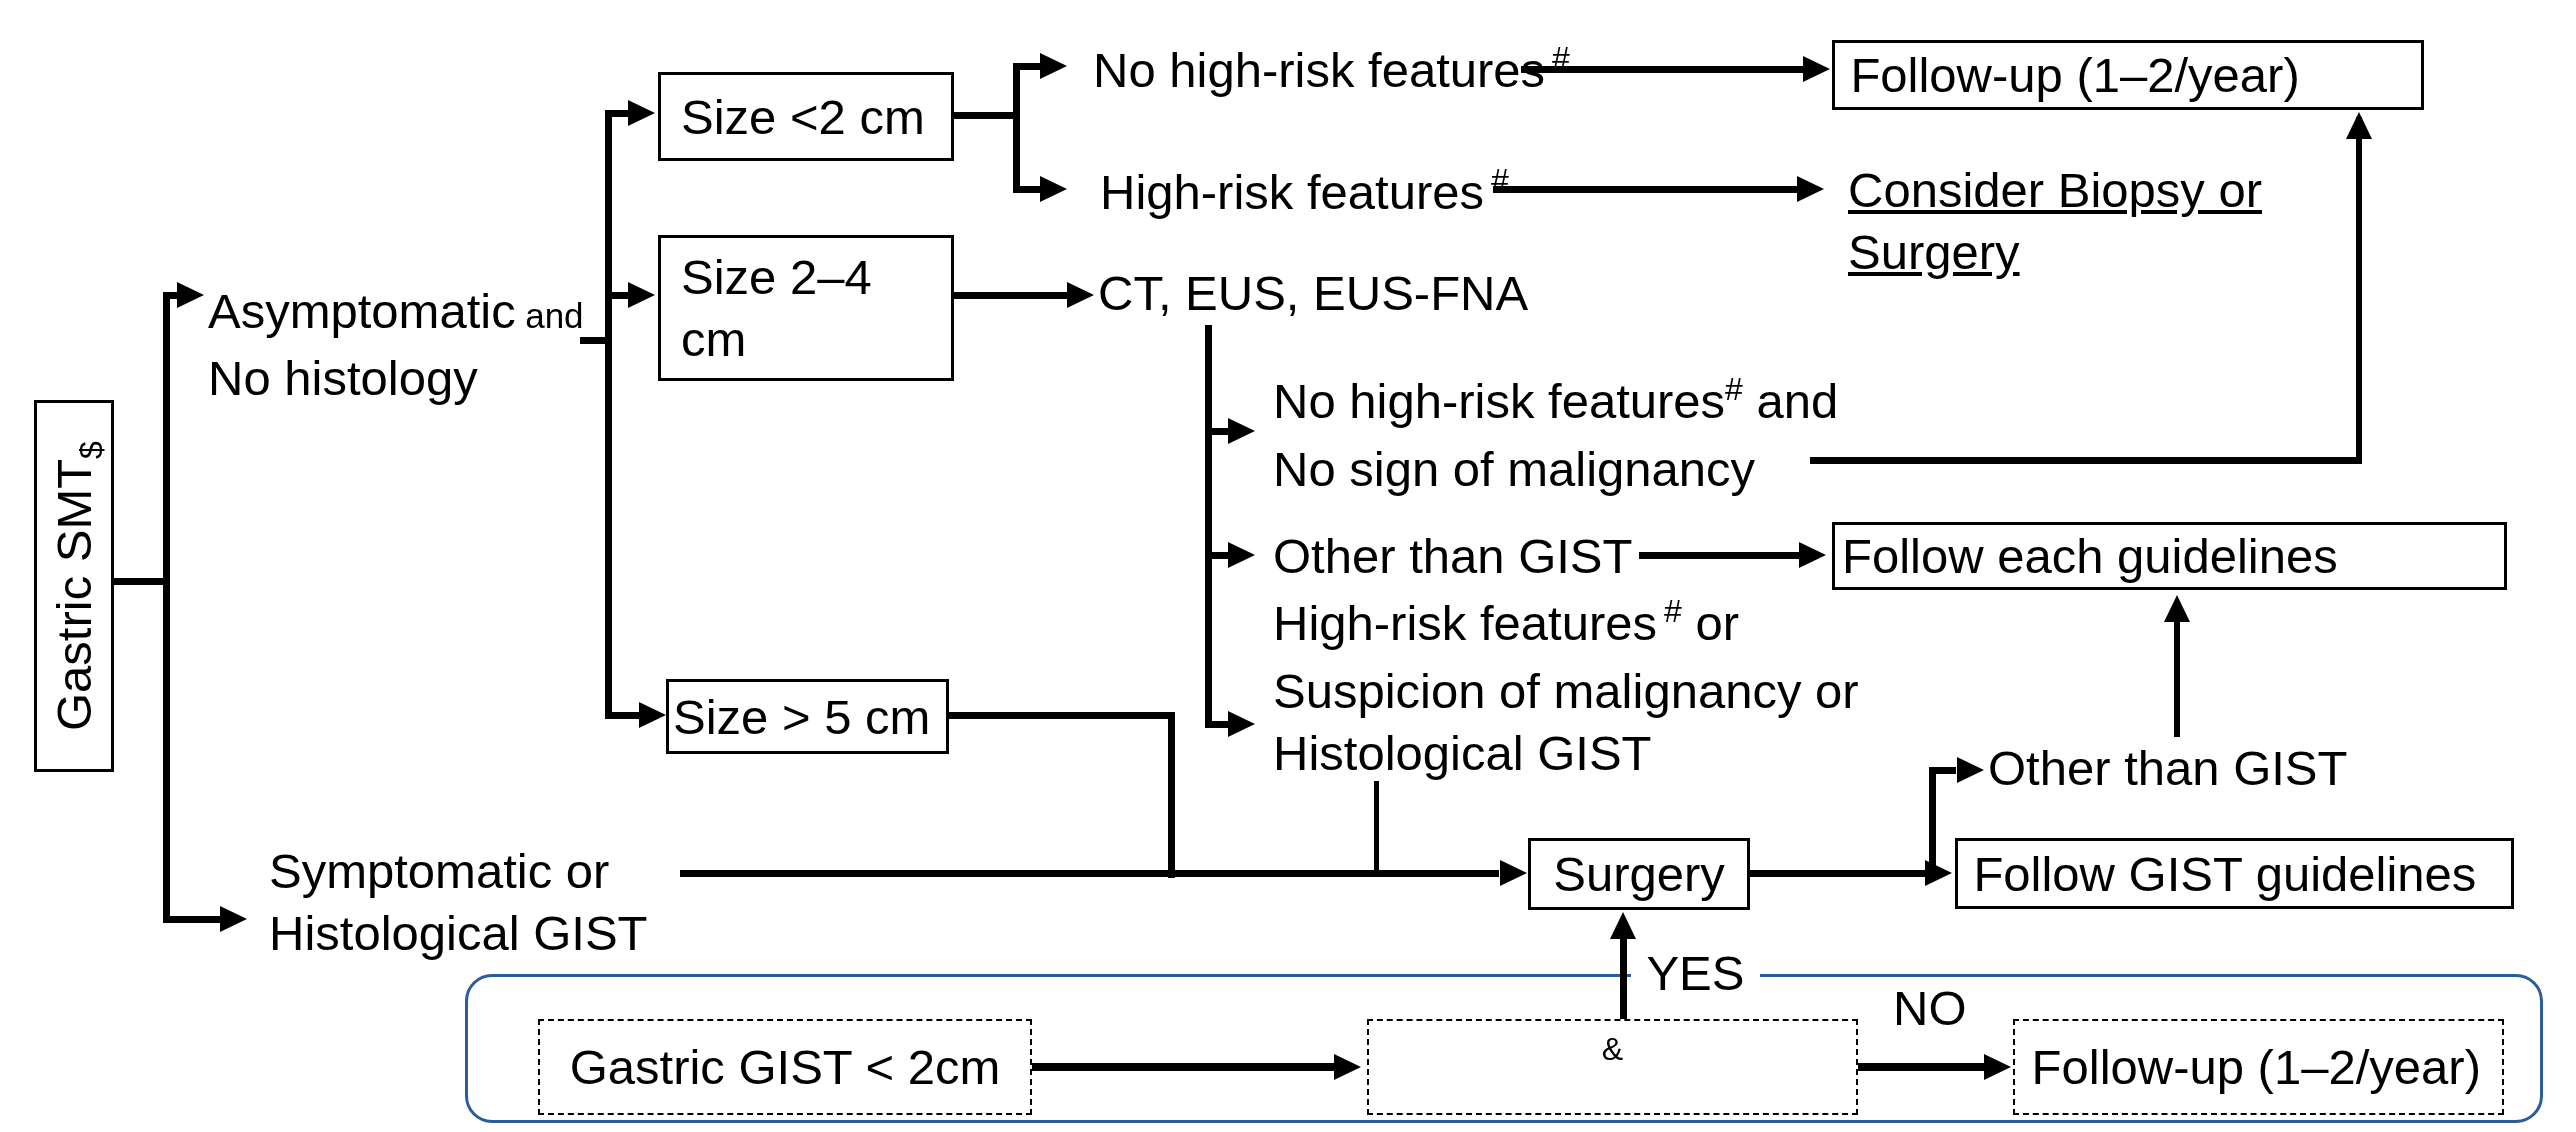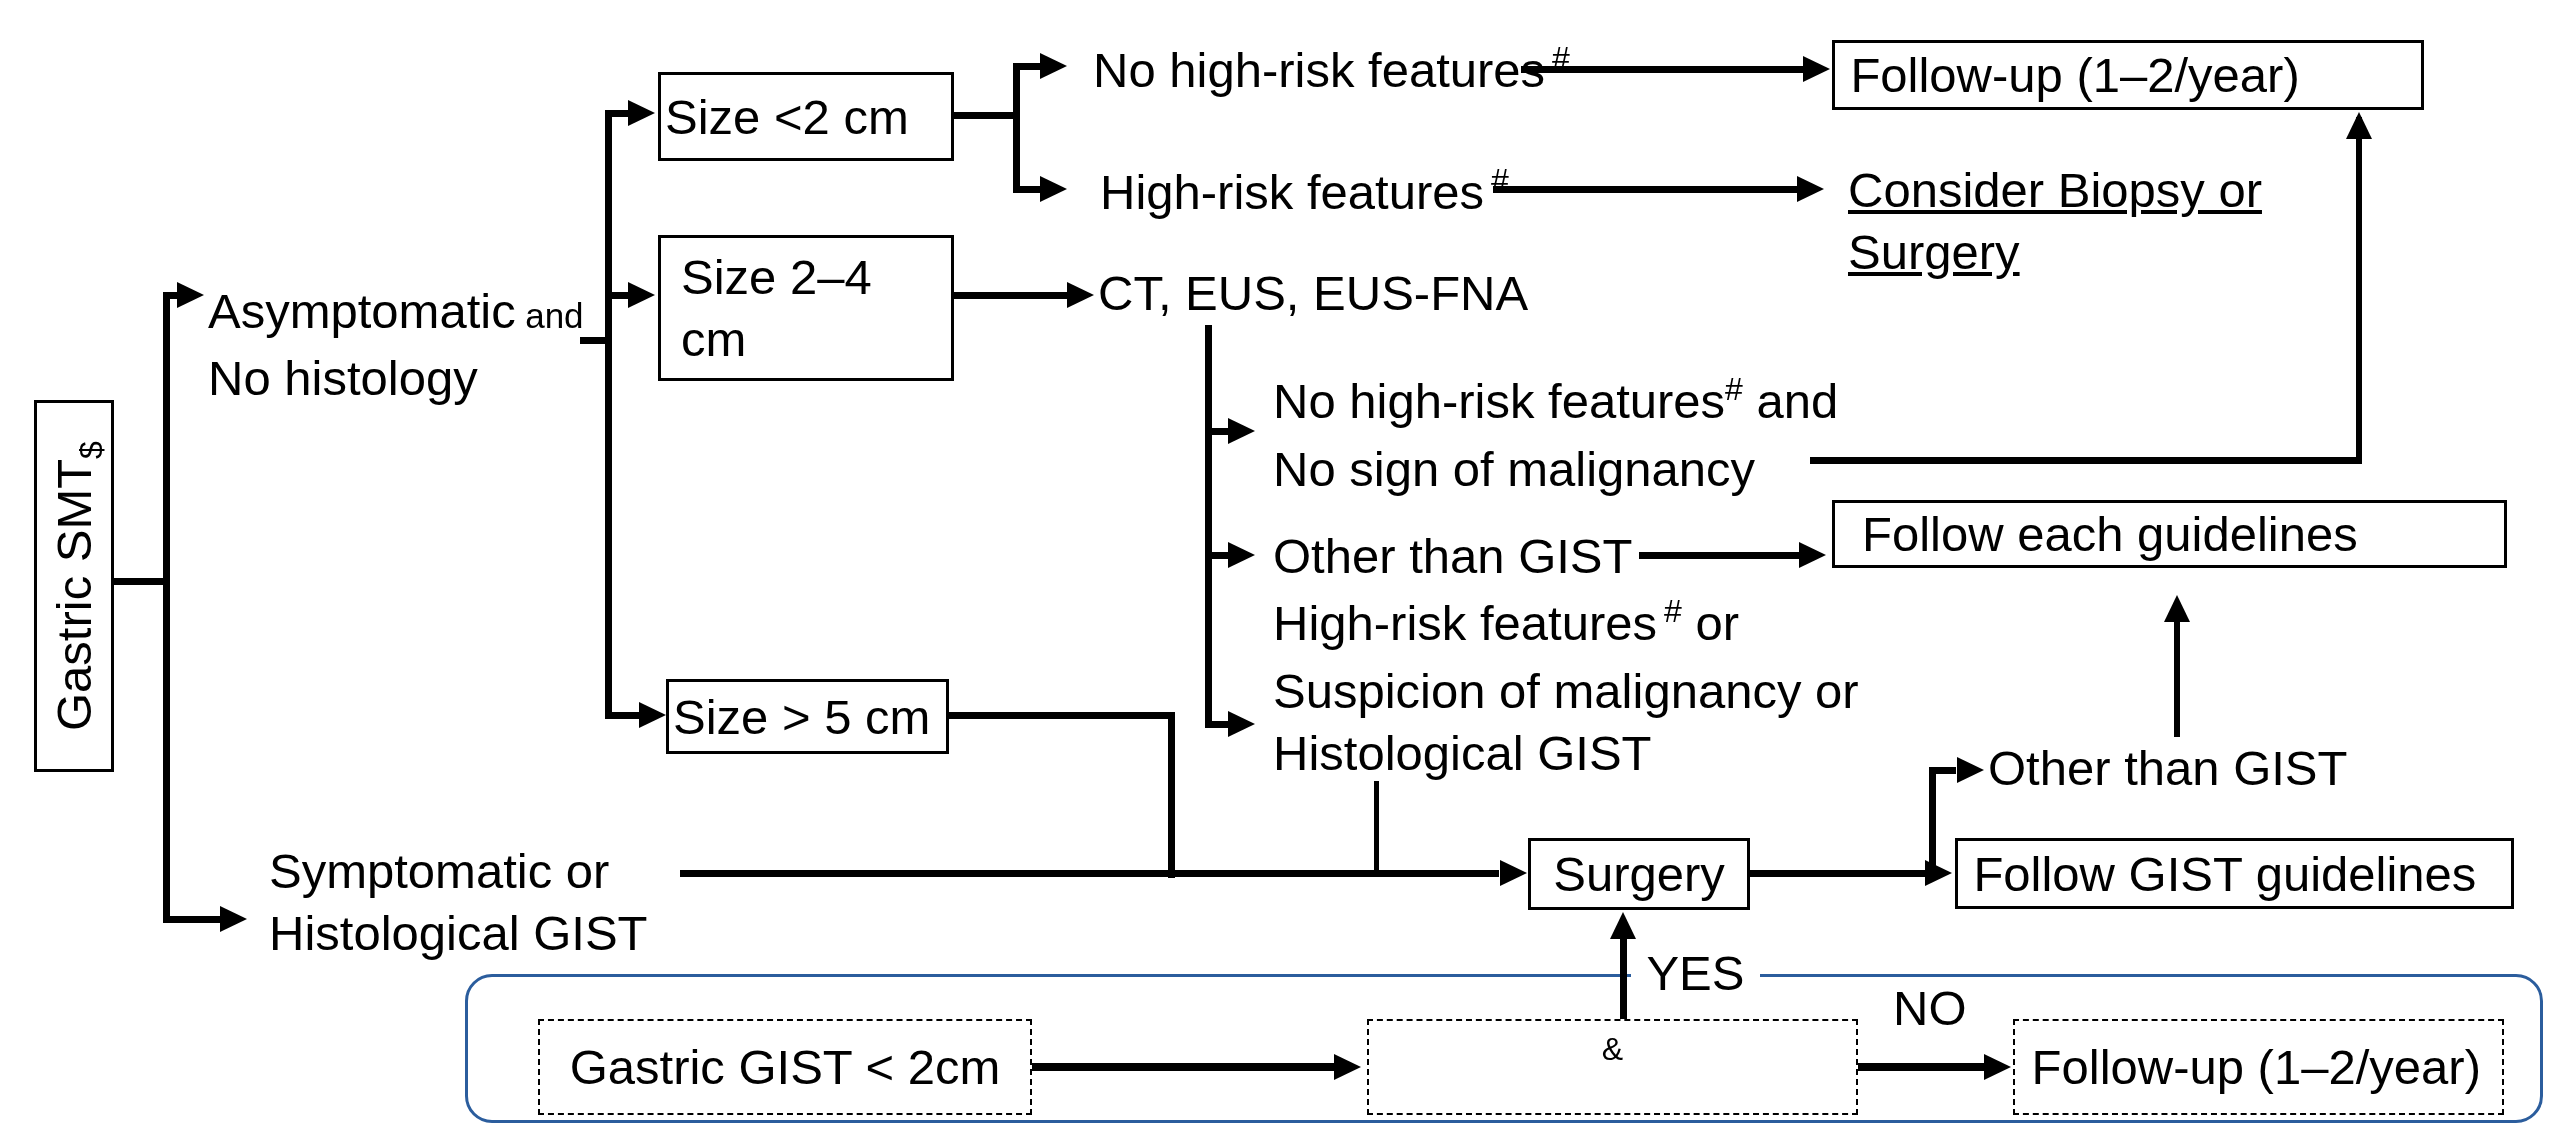--- a/index.html
+++ b/index.html
@@ -51,21 +51,21 @@
 
   <div class="vl" style="left:605px;top:110px;height:609px;"></div>
   <div class="hl" style="left:580px;top:337px;width:26px;"></div>
   <div class="hl" style="left:605px;top:110px;width:24px;"></div>
   <div class="ar r" style="left:628px;top:100px;"></div>
   <div class="hl" style="left:605px;top:292px;width:24px;"></div>
   <div class="ar r" style="left:628px;top:282px;"></div>
   <div class="hl" style="left:605px;top:712px;width:34px;"></div>
   <div class="ar r" style="left:639px;top:702px;"></div>
 
-  <div class="box" style="left:658px;top:72px;width:296px;height:89px;padding-left:4px;">
+  <div class="box" style="left:658px;top:72px;width:296px;height:89px;padding-left:20px;">
       <span>Size &lt;2 cm</span>
     </div>
   <div class="box" style="left:658px;top:235px;width:296px;height:146px;padding-left:20px;">
     <div>
         <div>Size 2–4</div>
         <div>cm</div>
       </div>
   </div>
   <div class="box" style="left:666px;top:679px;width:283px;height:75px;padding-left:4px;">
       <span>Size &gt; 5 cm</span>
@@ -119,21 +119,21 @@
     <div>Suspicion of malignancy or</div>
     <div>Histological GIST</div>
   </div>
 
   <div class="hl" style="left:1810px;top:457px;width:550px;"></div>
   <div class="vl thin" style="left:2356px;top:117px;height:347px;width:6px;"></div>
   <div class="ar u" style="left:2346px;top:112px;"></div>
 
   <div class="hl" style="left:1639px;top:552px;width:160px;"></div>
   <div class="ar r" style="left:1799px;top:542px;"></div>
-  <div class="box" style="left:1832px;top:500px;width:675px;height:68px;padding-left:27px;">
+  <div class="box" style="left:1832px;top:522px;width:675px;height:68px;padding-left:7px;">
       <span>Follow each guidelines</span>
     </div>
 
   <div class="vl thin" style="left:1374px;top:781px;height:93px;"></div>
 
   <div class="hl" style="left:680px;top:870px;width:819px;"></div>
   <div class="ar r" style="left:1500px;top:860px;"></div>
 
   <div class="hl" style="left:947px;top:712px;width:228px;"></div>
   <div class="vl" style="left:1168px;top:716px;height:162px;"></div>

